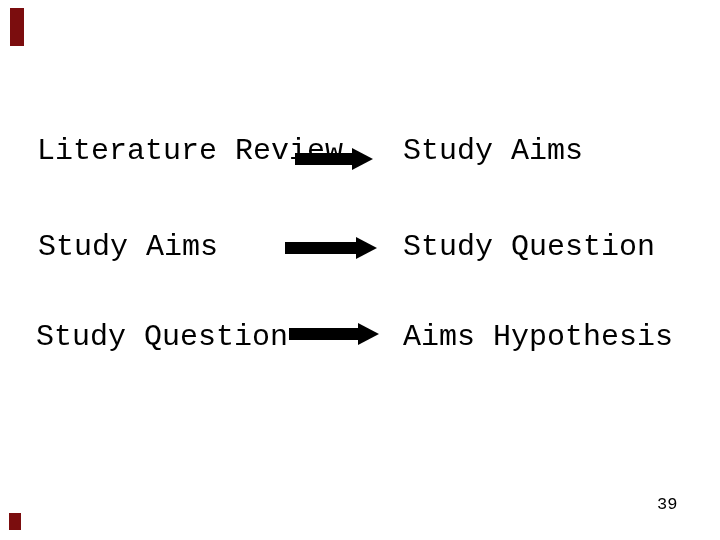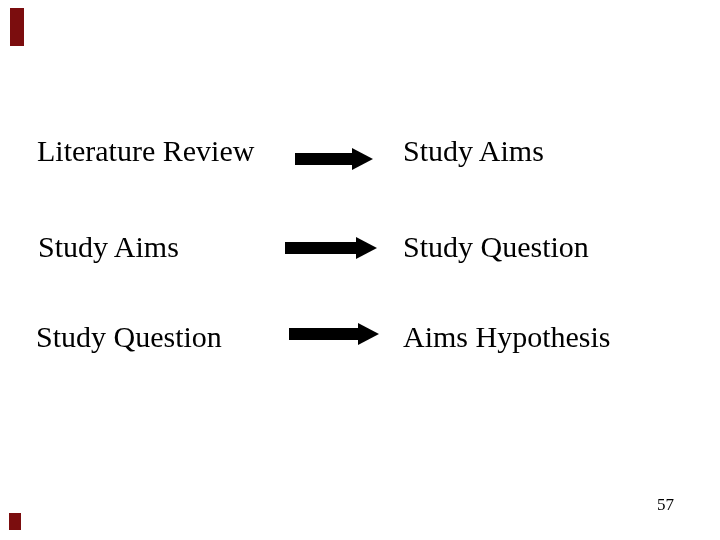--- a/index.html
+++ b/index.html
@@ -6,21 +6,21 @@
     margin: 0;
     padding: 0;
     background: #ffffff;
   }
   .slide {
     position: relative;
     width: 720px;
     height: 540px;
     background: #ffffff;
     overflow: hidden;
-    font-family: Liberation Serif, serif;
+    font-family: Liberation Mono, monospace;
     color: #000000;
   }
   .label {
     position: absolute;
     font-size: 30px;
     line-height: 32px;
     font-weight: 400;
     white-space: nowrap;
     color: #000000;
   }
@@ -106,15 +106,15 @@
 
   <div class="flow-row row-3">
     <div class="label label-left">Study Question</div>
     <div class="arrow">
       <div class="arrow-shaft"></div>
       <div class="arrow-head"></div>
     </div>
     <div class="label label-right">Aims Hypothesis</div>
   </div>
 
-  <div class="page-number">57</div>
+  <div class="page-number">39</div>
 
 </div>
 
 </body></html>

